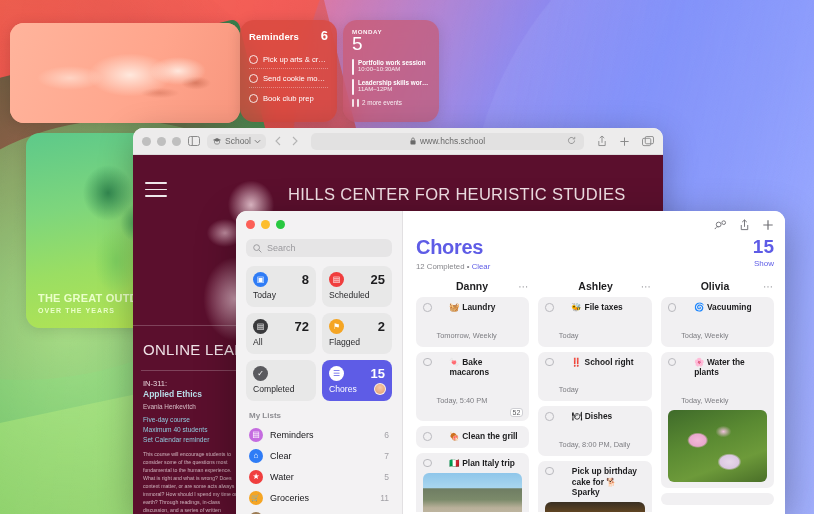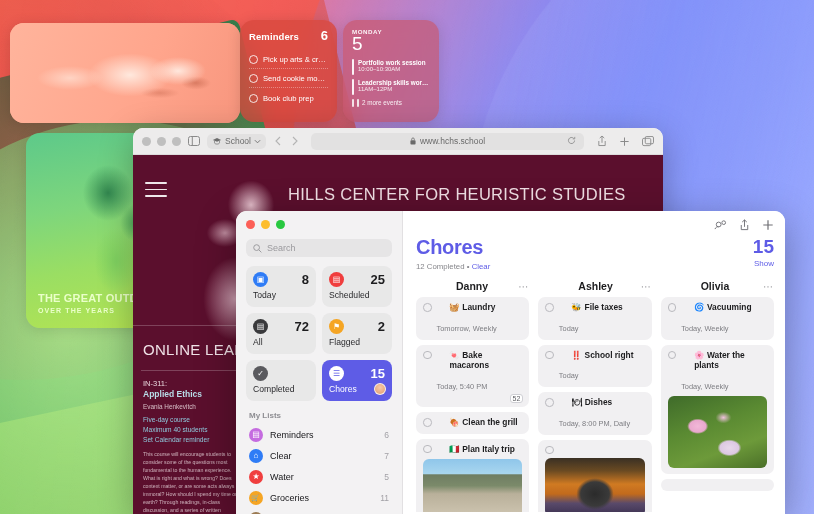--- a/index.html
+++ b/index.html
@@ -284,21 +284,21 @@
   .rm-task {
     background: #f1f0f2; border-radius: 7px;
     padding: 5px 7px 6px 7px; margin-bottom: 5px; position: relative;
   }
   .rm-task-row { display:flex; gap: 18px; align-items: flex-start; }
   .rm-check {
     width: 8.5px; height: 8.5px; border-radius: 50%;
     border: 1px solid #b9b9be; flex:0 0 auto; margin-top: 1px;
   }
   .rm-task-title { font-size: 8.4px; font-weight: 600; color: #1d1d1f; line-height: 1.3; }
-  .rm-task-sub { font-size: 7.4px; color: #7d7d82; margin-left: 13.5px; margin-top: 11px; line-height: 1.3; }
+  .rm-task-sub { font-size: 7.4px; color: #7d7d82; margin-left: 13.5px; margin-top: 18px; line-height: 1.3; }
   .rm-task-note { font-size: 7.3px; color: #7d7d82; margin-left: 13.5px; margin-top: 2px; line-height: 1.35; }
   .rm-tag {
     position:absolute; right: 6px; bottom: 4px;
     font-size: 7px; color: #5d5d62; border: 1px solid #cfcfd4;
     border-radius: 3px; padding: 0 2px; background:#fff;
   }
   .rm-photo { width: 100%; height: 58px; border-radius: 6px; margin-top: 4px; }
   .photo-italy {
     background:
       linear-gradient(180deg, #8fc6ea 0%, #a9d6ef 26%, #6f7d63 27%, #7b8a6a 46%, #b9b09a 60%, #cfc6b2 100%);
@@ -659,20 +659,21 @@
             <div class="rm-task">
               <div class="rm-task-row">
                 <span class="rm-check"></span>
                 <span class="rm-task-title"><span>🍽</span> <span>Dishes</span></span>
               </div>
               <div class="rm-task-sub">Today, 8:00 PM, Daily</div>
             </div>
             <div class="rm-task">
               <div class="rm-task-row">
                 <span class="rm-check"></span>
+                <span class="rm-task-title">Pick up birthday cake for 🐕 Sparky</span>
               </div>
               <div class="rm-photo photo-dog"></div>
             </div>
           </div>
         </div>
 
         <div class="rm-col">
           <div class="rm-col-head">
             <span class="rm-col-name">Olivia</span>
             <span class="rm-ellip">⋯</span>

